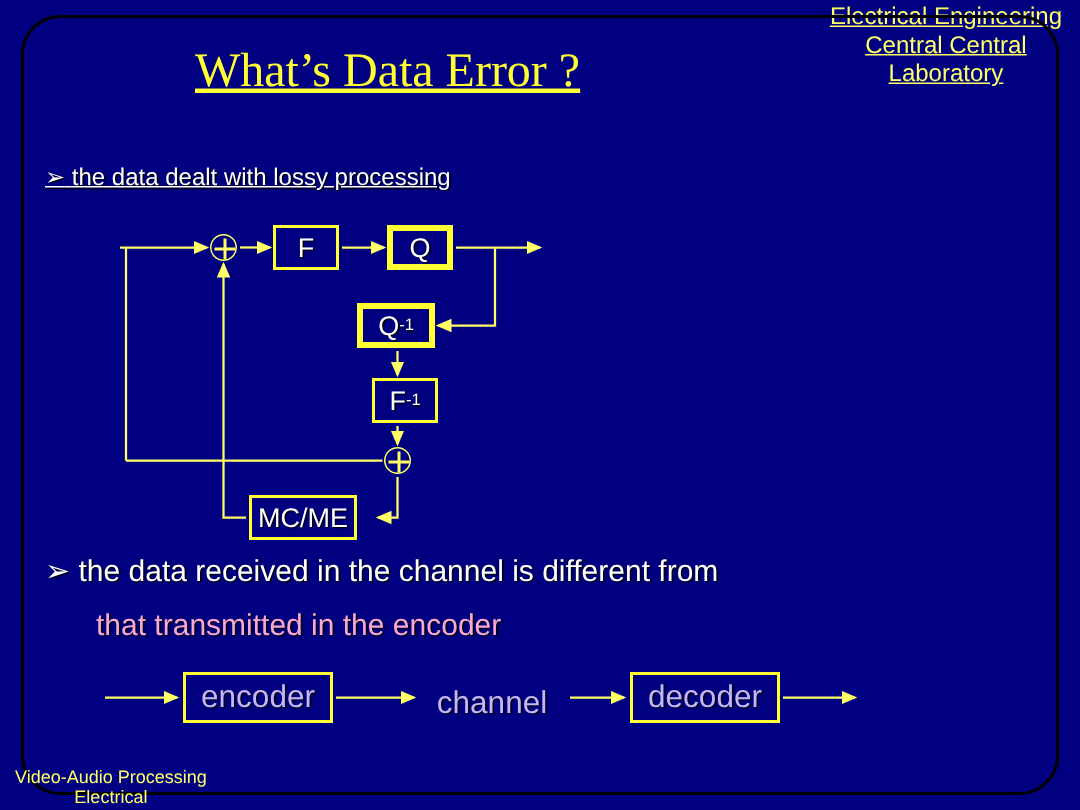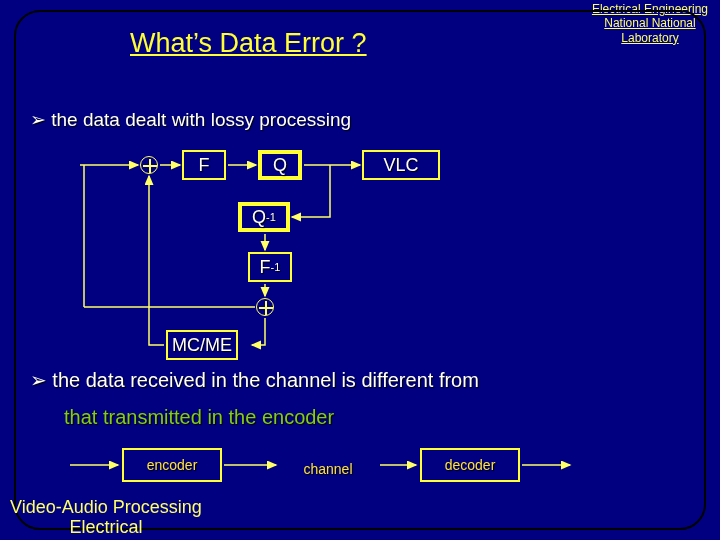--- a/index.html
+++ b/index.html
@@ -5,47 +5,48 @@
   * { box-sizing: border-box; margin: 0; padding: 0; }
   body {
     width: 720px; height: 540px;
     background: #000080;
     font-family: Arial, sans-serif;
     position: relative;
     overflow: hidden;
   }
   .affiliation {
     position: absolute; top: 2px; right: 12px;
-    color: #ffff66; font-size: 12px; text-align: center;
+    color: #ffff66; font-size: 16px; text-align: center;
     text-decoration: underline; line-height: 1.2; margin-left: 26px;
   }
   .frame {
     position: absolute; left: 14px; top: 10px;
     width: 692px; height: 520px;
     border: 2px solid #000;
     border-radius: 26px;
   }
   .title {
     position: absolute; left: 130px; top: 28px;
-    color: #ffff33; font-size: 27px;
-    text-decoration: underline; font-weight: normal;
+    color: #ffff33; font-size: 32px;
+    text-decoration: underline; font-weight: normal; font-family: Liberation Serif, serif;
   }
   .bullet1 {
     position: absolute; left: 30px; top: 108px;
-    color: #fff; font-size: 19px;
+    color: #fff; font-size: 16px;
     text-shadow: 1px 1px 1px #000;
+    text-decoration: underline;
   }
   .bullet2 {
     position: absolute; left: 30px; top: 368px;
     color: #fff; font-size: 20px;
     text-shadow: 1px 1px 1px #000;
   }
   .bullet2b {
     position: absolute; left: 64px; top: 406px;
-    color: #84cc16; font-size: 20px;
+    color: #f9a8d4; font-size: 20px;
     text-shadow: 1px 1px 1px #000;
   }
   .arrowhead { color: #fff; }
   .diagram { position: absolute; left: 40px; top: 140px; width: 460px; height: 220px; }
   .box {
     position: absolute; border: 2px solid #ffff33;
     color: #fff; font-size: 18px;
     display: flex; align-items: center; justify-content: center;
     background: transparent;
     text-shadow: 1px 1px 1px #000;
@@ -68,40 +69,40 @@
   .circ::after  { top: 8px; left: 2px; height: 1.5px; width: 14px; }
   .circ-add { left: 100px; top: 16px; }
   .circ-bot { left: 216px; top: 158px; }
 
   svg.wires { position: absolute; left: 0; top: 0; width: 460px; height: 220px; }
   .wire { stroke: #ffff66; stroke-width: 1.5; fill: none; }
   .ah   { fill: #ffff66; }
 
   .row2 { position: absolute; left: 60px; top: 440px; width: 520px; height: 60px; }
   .box2 {
-    position: absolute; border: 2px solid #ffff33; color: #fde047;
-    font-size: 14px; display: flex; align-items: center; justify-content: center;
+    position: absolute; border: 2px solid #ffff33; color: #c4b5fd;
+    font-size: 21px; display: flex; align-items: center; justify-content: center;
     text-shadow: 1px 1px 1px #000;
   }
   .enc { left: 62px;  top: 8px; width: 100px; height: 34px; }
   .chn { left: 218px; top: 12px; width: 100px; height: 34px; border: none; }
   .dec { left: 360px; top: 8px; width: 100px; height: 34px; }
   svg.row2wires { position: absolute; left:0; top:0; width:520px; height:60px; }
 
   .footer {
     position: absolute; left: 10px; bottom: 2px;
-    color: #ffff66; font-size: 18px; text-align: center; line-height: 1.1;
+    color: #ffff66; font-size: 12px; text-align: center; line-height: 1.1;
   }
 </style>
 </head>
 <body>
 
 <div class="affiliation">
   <span>Electrical Engineering</span><br>
-  <span>National National</span><br>
+  <span>Central Central</span><br>
   <span>Laboratory</span>
 </div>
 
 <div class="frame"></div>
 
 <div class="title">What’s Data Error ?</div>
 
 <div class="bullet1">
   <span class="arrowhead">➢</span>
   <span>the data dealt with lossy processing</span>
@@ -123,21 +124,20 @@
     <line class="wire" x1="225" y1="144" x2="225" y2="156" marker-end="url(#ah)"></line>
     <line class="wire" x1="215" y1="167" x2="44" y2="167"></line>
     <line class="wire" x1="44" y1="167" x2="44" y2="25"></line>
     <path class="wire" d="M225 178 L225 205 L212 205" marker-end="url(#ah)"></path>
     <path class="wire" d="M124 205 L109 205 L109 36" marker-end="url(#ah)"></path>
   </svg>
   <div class="circ circ-add"></div>
   <div class="circ circ-bot"></div>
   <div class="box box-F">F</div>
   <div class="box box-Q">Q</div>
-  <div class="box box-VLC">VLC</div>
   <div class="box box-Q1">
     <span>Q</span>
       <sup>-1</sup>
   </div>
   <div class="box box-F1">
     <span>F</span>
       <sup>-1</sup>
   </div>
   <div class="box box-MC">MC/ME</div>
 </div>

